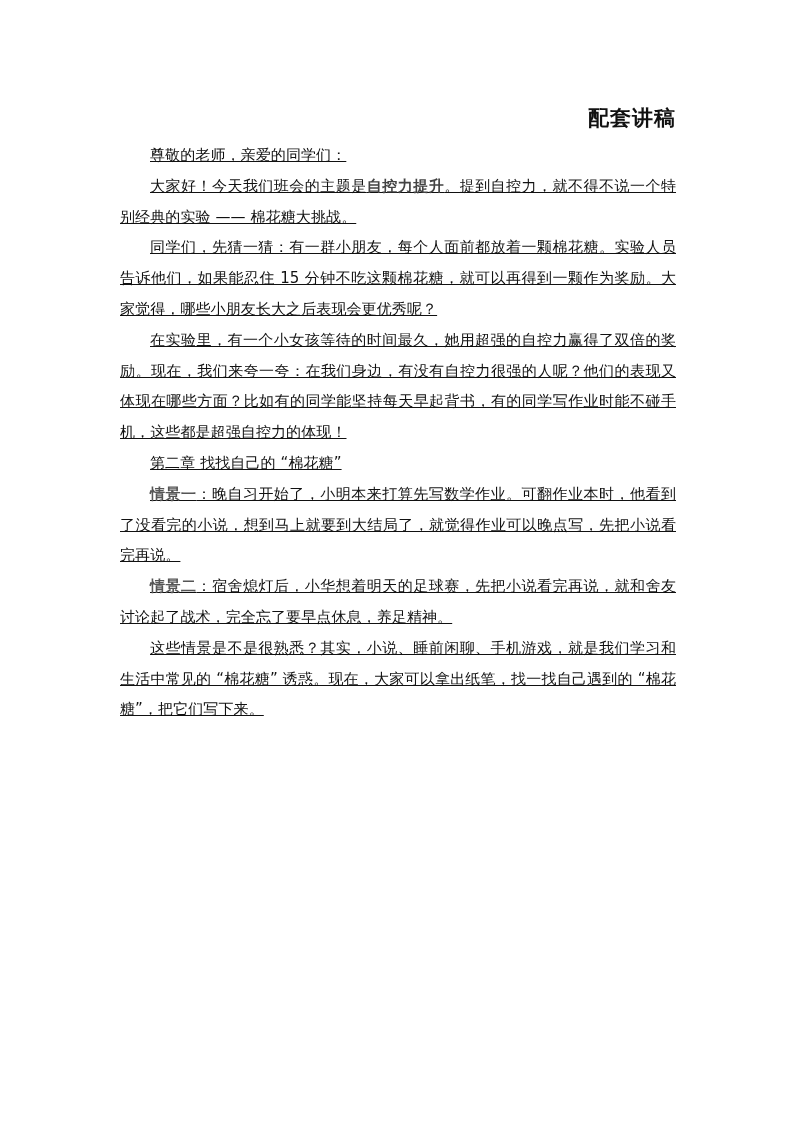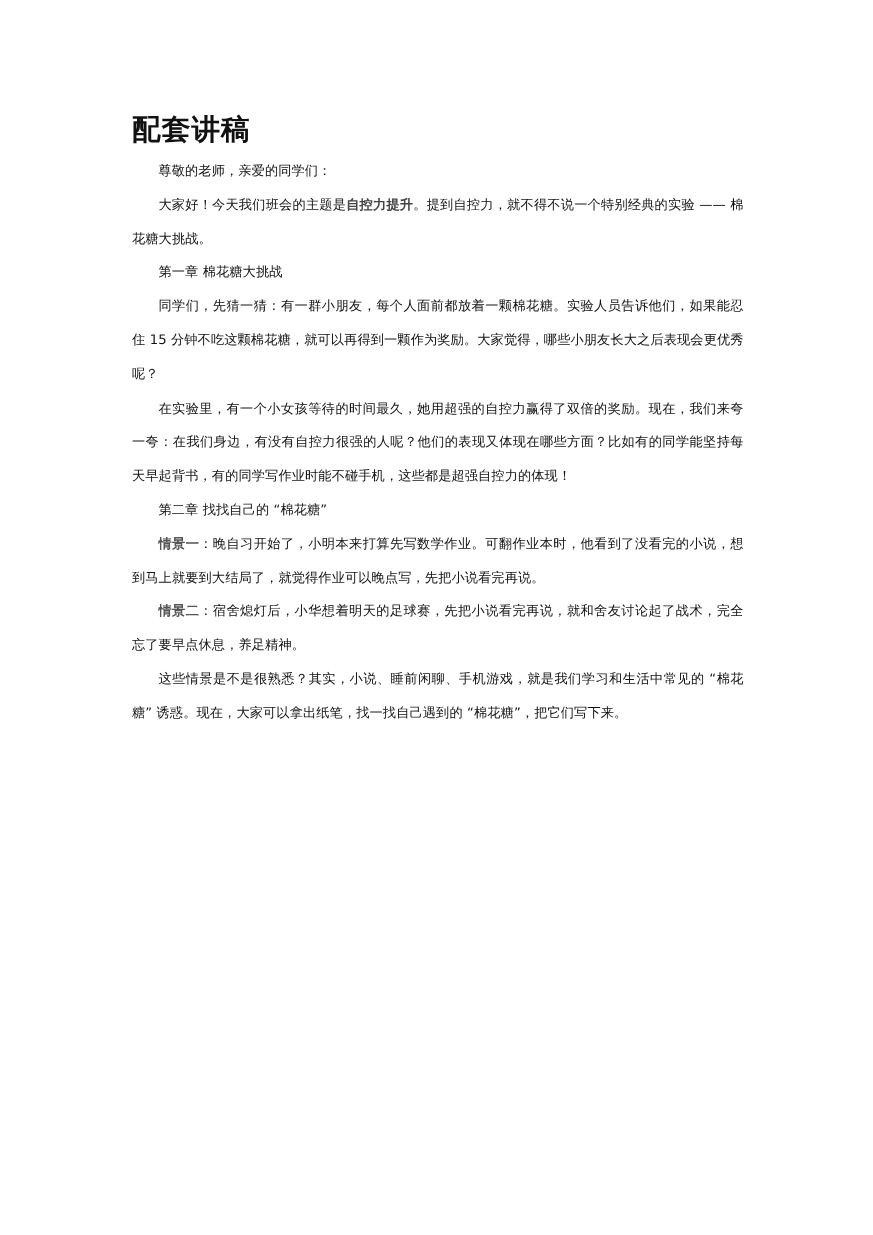--- a/index.html
+++ b/index.html
@@ -1,36 +1,35 @@
 <!DOCTYPE html>
 <html><head>
   <meta charset="utf-8">
   <style>
     html, body { margin: 0; padding: 0; background: #ffffff; }
     body { width: 794px; height: 1123px; position: relative; overflow: hidden;
            font-family: "DejaVu Sans", "Liberation Sans", sans-serif; color: #111; }
     .page { position: absolute; left: 120px; top: 98px; width: 556px; }
-    .title { text-align: left; font-size: 26px; font-weight: bold; height: 40px; line-height: 40px;
+    .title { text-align: right; font-size: 21px; font-weight: bold; height: 40px; line-height: 40px;
              margin: 0 0 2px 0; letter-spacing: 1px; font-family: "DejaVu Serif", "Liberation Serif", serif; }
-    p { margin: 0; font-size: 12px; line-height: 30.8px; text-align: justify; text-indent: 2em;
-        letter-spacing: 0.1px; }
+    p { margin: 0; font-size: 15px; line-height: 30.8px; text-align: justify; text-indent: 2em;
+        letter-spacing: 0.1px; text-decoration: underline; }
     .em { color: #444; font-weight: bold; }
     .label { color: #555; font-weight: bold; }
   </style>
 </head>
 <body>
 
 <div class="page">
   <div class="title">配套讲稿</div>
 
   <p>尊敬的老师，亲爱的同学们：</p>
 
   <p><span>大家好！今天我们班会的主题是</span><span class="em">自控力提升</span><span>。提到自控力，就不得不说一个特别经典的实验 —— 棉花糖大挑战。</span></p>
 
-  <p>第一章 棉花糖大挑战</p>
 
   <p>同学们，先猜一猜：有一群小朋友，每个人面前都放着一颗棉花糖。实验人员告诉他们，如果能忍住 15 分钟不吃这颗棉花糖，就可以再得到一颗作为奖励。大家觉得，哪些小朋友长大之后表现会更优秀呢？</p>
 
 
   <p>在实验里，有一个小女孩等待的时间最久，她用超强的自控力赢得了双倍的奖励。现在，我们来夸一夸：在我们身边，有没有自控力很强的人呢？他们的表现又体现在哪些方面？比如有的同学能坚持每天早起背书，有的同学写作业时能不碰手机，这些都是超强自控力的体现！</p>
 
   <p>第二章 找找自己的 “棉花糖”</p>
 
 
   <p><span class="label">情景一</span><span>：晚自习开始了，小明本来打算先写数学作业。可翻作业本时，他看到了没看完的小说，想到马上就要到大结局了，就觉得作业可以晚点写，先把小说看完再说。</span></p>

